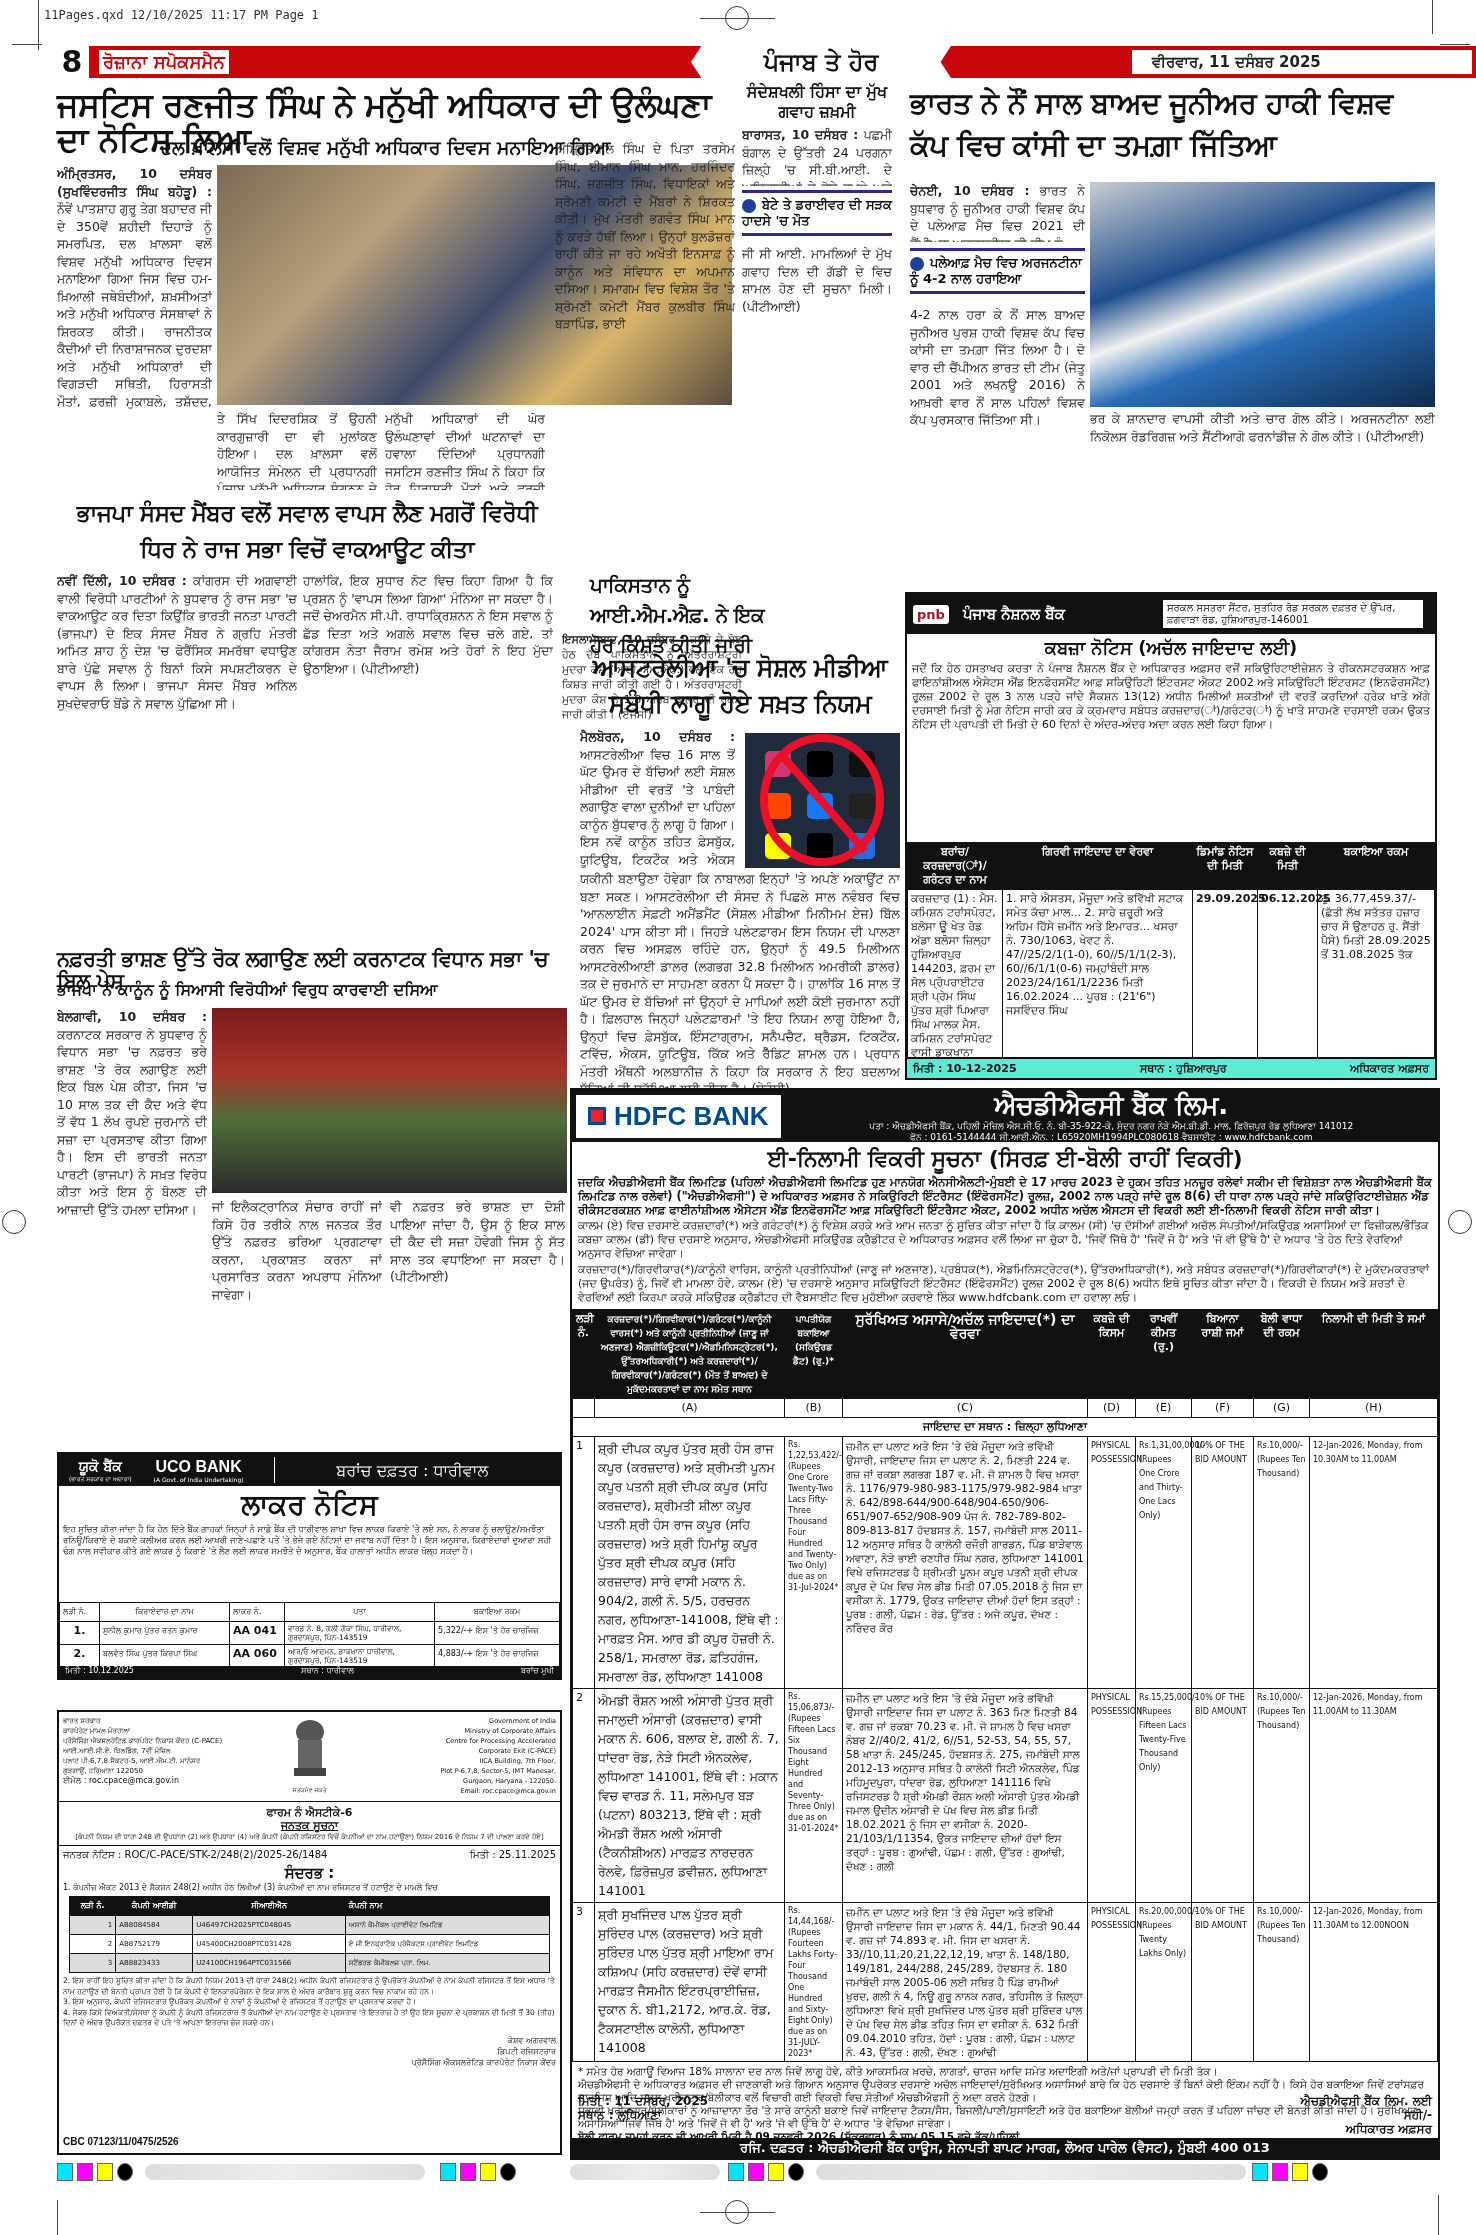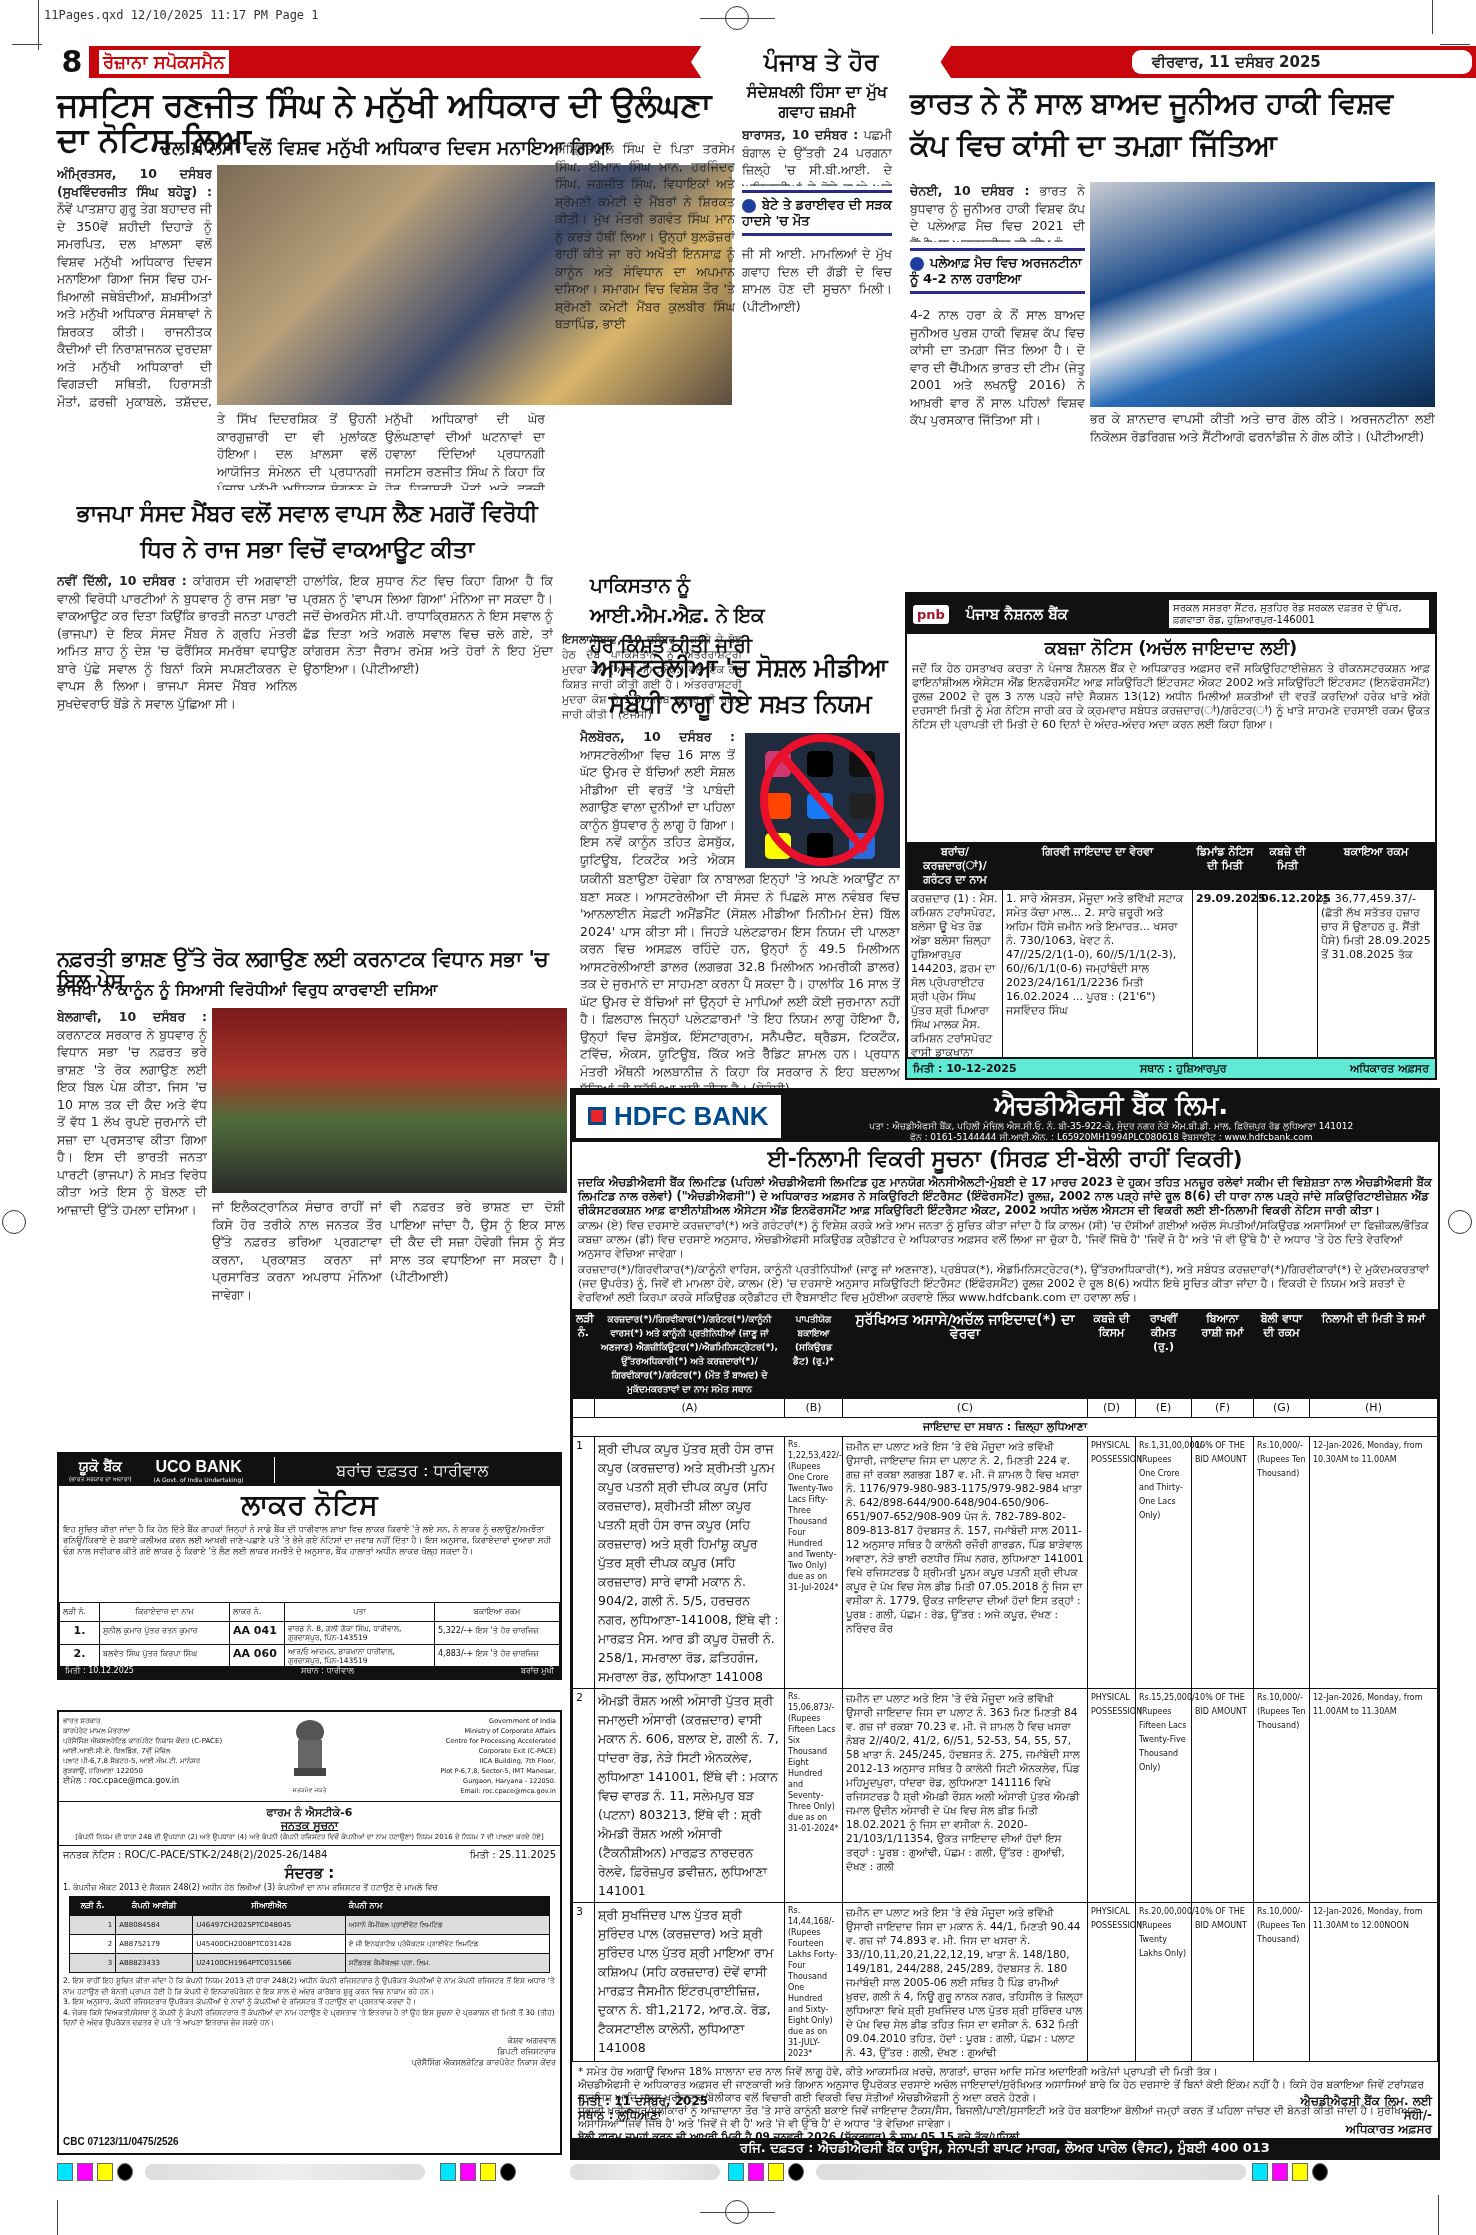--- a/index.html
+++ b/index.html
@@ -9,30 +9,30 @@
   .slug { left: 44px; top: 8px; font-family: "DejaVu Sans Mono", monospace; font-size: 12px; color: #333; }
   .crop-v { width: 1px; background: #444; }
   .crop-h { height: 1px; background: #444; }
   .reg { width: 24px; height: 24px; border: 1px solid #333; border-radius: 50%; }
   
   .mast { left: 57px; top: 44px; width: 1420px; height: 36px; }
   .mast .pg { position: absolute; left: 0; top: 0; width: 30px; height: 36px; font-size: 30px; font-weight: bold; font-family: "DejaVu Sans", sans-serif; line-height: 36px; text-align: center; }
   .mast .redbar { position: absolute; left: 32px; top: 2px; width: 1390px; height: 32px; background: #c8070d; }
   .mast .paper { position: absolute; left: 42px; top: 6px; background: #fff; color: #c8070d; font-weight: bold; font-size: 18px; padding: 1px 4px; line-height: 22px; }
   .mast .section { position: absolute; left: 634px; top: 2px; height: 32px; width: 260px; background: #fff; font-size: 24px; font-weight: bold; line-height: 32px; text-align: center; clip-path: polygon(4% 0, 100% 0, 96% 50%, 100% 100%, 4% 100%, 0 50%); }
-  .mast .date { position: absolute; left: 1075px; top: 6px; background: #fff; width: 340px; height: 24px; font-size: 15px; font-weight: bold; color: #222; line-height: 24px; padding-left: 20px; border-radius: 9px; }
+  .mast .date { position: absolute; left: 1075px; top: 6px; background: #fff; width: 340px; height: 24px; font-size: 15px; font-weight: bold; color: #222; line-height: 24px; padding-left: 20px; }
   .headline { font-weight: bold; color: #111; line-height: 1.05; letter-spacing: -0.5px; }
   .sub { font-weight: bold; color: #111; }
   .body-text { font-size: 12.5px; line-height: 17.5px; color: #222; text-align: justify; }
   .photo { background: linear-gradient(135deg, #7b6a55 0%, #b8a07a 30%, #3e4a6b 55%, #d9b56a 75%, #5a4d40 100%); }
   .photo2 { background: linear-gradient(160deg, #c9ccd2 0%, #1e4d8c 35%, #f2f2f2 50%, #2a6db6 65%, #0e2a4d 100%); }
   .photo3 { background: linear-gradient(180deg, #7a1b1b 0%, #a8332a 35%, #4f6d3a 60%, #2b2b2b 100%); }
   .photo4 { background: #202b3d; }
   .box { border: 2px solid #111; background: #fff; }
-  .blackbar { background: #111; color: #fff; justify-content: space-between; }
+  .blackbar { background: #111; color: #fff; }
   .tbl { border-collapse: collapse; width: 100%; }
   .tbl td, .tbl th { border: 1px solid #111; font-size: 11px; padding: 2px 3px; vertical-align: top; line-height: 14px; }
   .tbl th { background: #111; color: #fff; font-weight: bold; text-align: center; }
   .cmyk { width: 16px; height: 18px; display: inline-block; margin-right: 4px; border: 1px solid #666; }
   .bar-grey { height: 16px; background: linear-gradient(90deg,#ddd,#eee,#ddd); border-radius: 8px; }
   .caption-rule { height: 3px; background: #2a2a8a; }
   .bullet { display:inline-block; width:14px; height:14px; border-radius:50%; background:#1f3f9f; vertical-align:middle; margin-right:6px; }
   .small { font-size: 11px; line-height: 14px; }
   .notice-hdr { font-size: 20px; font-weight: bold; text-align: center; }
 </style>

